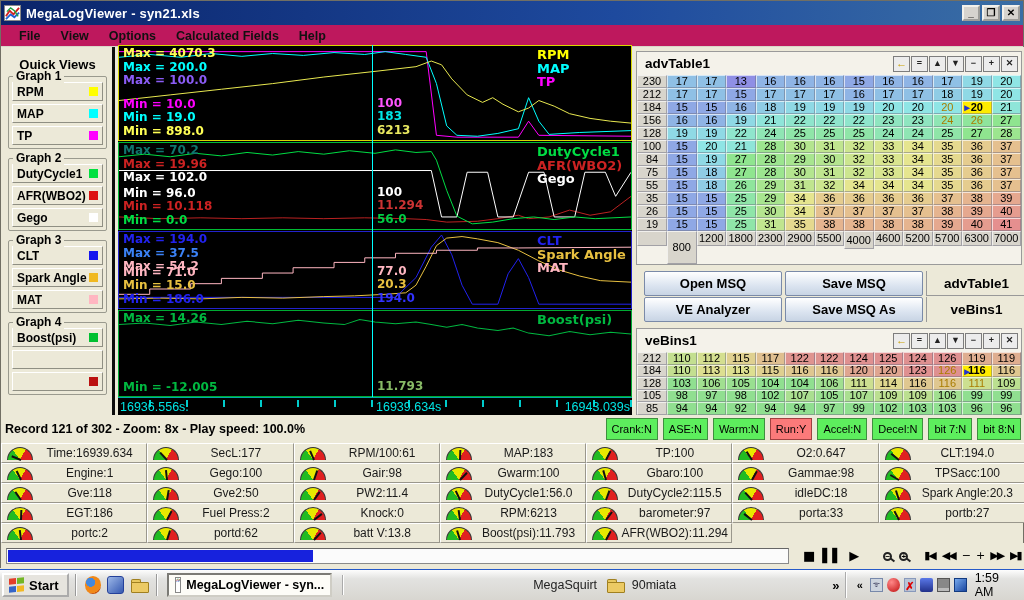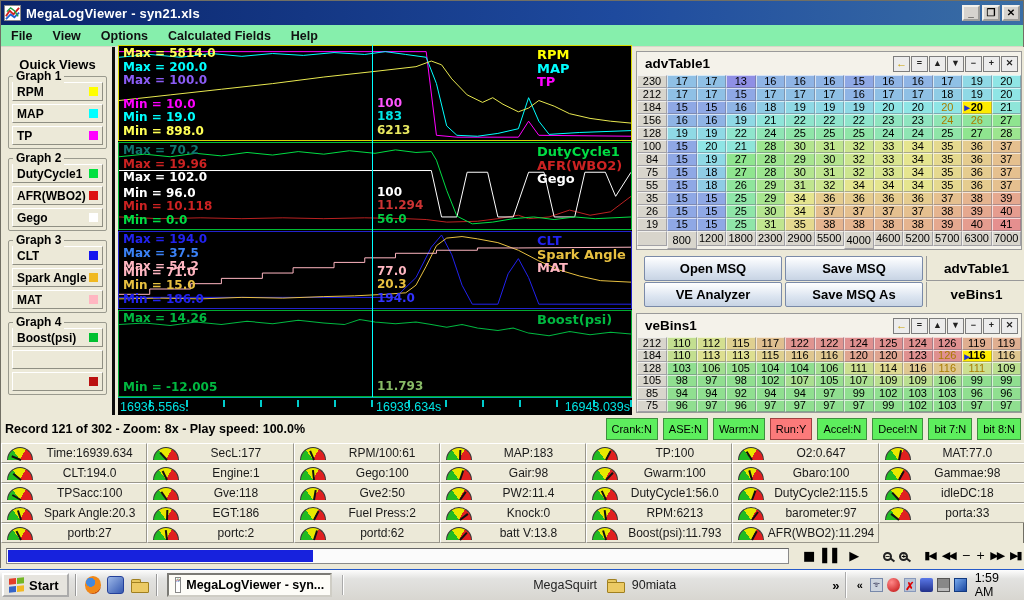--- a/index.html
+++ b/index.html
@@ -13,22 +13,22 @@
     display:flex; align-items:center; padding:0 3px; color:#fff; }
   .app-icon { width:17px; height:16px; background:#fff; border:1px solid #888;
     margin-right:5px; display:inline-block; position:relative; }
   .app-icon svg { position:absolute; inset:0; }
   .titlebar .title { font-weight:bold; font-size:13px; flex:1; letter-spacing:.2px; }
   .winbtns { display:flex; gap:2px; }
   .winbtns button { width:18px; height:16px; font-size:10px; line-height:12px;
     background:#d6d3ce; border:2px outset #f2f0eb; color:#000; font-weight:bold; padding:0; }
 
   
-  .menubar { height:22px; background:#86efac; display:flex; align-items:center;
-    gap:0; border-bottom:1px solid #d9d6c8; }
+  .menubar { height:22px; background:#be185d; display:flex; align-items:center;
+    padding-left:8px; gap:0; border-bottom:1px solid #d9d6c8; }
   .menu-item { font-size:12.5px; font-weight:bold; color:#111; padding:2px 10px; cursor:default; }
 
   
   .main { position:absolute; left:0; top:46px; width:1024px; height:368px; }
 
   
   .sidebar { position:absolute; left:0; top:0; width:114px; height:368px;
     background:#ece9d8; padding:4px 4px 0 6px; border-right:3px solid #0d0d0d; }
   .sidebar-title { text-align:center; font-weight:bold; font-size:13px; margin:6px 0 4px; }
   .qv-group { border:1px solid #9a9a8e; border-radius:2px; margin:4px 1px 9px 1px;
@@ -244,21 +244,21 @@
         </div>
     </div>
 
     <div class="graphs" id="graphs">
         <div class="graph" style="top: 0px; height: 96px; border: 1px solid rgb(216, 216, 0);">
           <svg viewBox="0 0 100 100" preserveAspectRatio="none">
             <polyline points="0,6 58,6 60,6 62,95 66,97 78,97 80,80 82,95 100,96" fill="none" stroke="#ff00ff" stroke-width="1" vector-effect="non-scaling-stroke"></polyline>
             <polyline points="0,12 6,9 12,12 18,8 24,11 30,8 36,10 42,7 48,9 52,6 56,9 60,12 62,40 64,85 66,95 70,96 74,93 78,88 80,55 82,80 84,94 90,92 100,90" fill="none" stroke="#00ffff" stroke-width="1" vector-effect="non-scaling-stroke"></polyline>
             <polyline points="0,58 10,52 20,46 30,40 40,33 50,27 58,22 61,16 63,20 65,35 68,52 71,60 73,55 75,62 78,70 80,66 82,58 85,64 88,72 92,77 96,80 100,82" fill="none" stroke="#e8e850" stroke-width="1" vector-effect="non-scaling-stroke"></polyline>
           </svg>
-          <div class="gtext maxstack" style="left: 4px; top: 1px;"><div style="color: rgb(255, 255, 85);">Max = 5814.0</div><div style="color: rgb(0, 255, 255);">Max = 200.0</div><div style="color: #8b5cf6;">Max = 100.0</div></div>
+          <div class="gtext maxstack" style="left: 4px; top: 1px;"><div style="color: rgb(255, 255, 85);">Max = 4070.3</div><div style="color: rgb(0, 255, 255);">Max = 200.0</div><div style="color: #8b5cf6;">Max = 100.0</div></div>
           <div class="gtext minstack" style="left: 4px; bottom: 2px;"><div style="color: rgb(255, 0, 255);">Min = 10.0</div><div style="color: rgb(0, 255, 255);">Min = 19.0</div><div style="color: rgb(255, 255, 85);">Min = 898.0</div></div>
           <div class="gtext cursorstack" style="left: 258px; bottom: 3px;"><div style="color: rgb(255, 85, 255);">100</div><div style="color: rgb(0, 229, 229);">183</div><div style="color: rgb(232, 232, 96);">6213</div></div>
           <div class="gtext labelstack" style="left: 418px; top: 2px;"><div style="color: rgb(255, 255, 0);">RPM</div><div style="color: rgb(0, 255, 255);">MAP</div><div style="color: rgb(255, 0, 255);">TP</div></div>
         </div>
         <div class="graph" style="top: 97px; height: 88px; border: 1px solid rgb(0, 187, 51);">
           <svg viewBox="0 0 100 100" preserveAspectRatio="none">
             <polyline points="0,86 8,88 16,87 24,88 32,87 40,88 48,87 56,88 60,89 64,92 70,91 74,88 78,84 80,88 84,86 88,78 92,84 96,80 100,62" fill="none" stroke="#bb2222" stroke-width="1" vector-effect="non-scaling-stroke"></polyline>
             <polyline points="0,32 61,32 63,86 66,86 68,34 72,34 74,86 77,86 80,34 83,34 85,86 89,86 91,34 95,34 97,62 100,34" fill="none" stroke="#ffffff" stroke-width="1" vector-effect="non-scaling-stroke"></polyline>
             <polyline points="0,16 5,13 10,16 15,12 20,15 25,11 30,14 35,10 40,13 45,9 50,12 54,8 58,11 61,10 62,20 64,55 66,85 69,94 73,92 77,88 81,86 85,89 89,86 93,88 100,86" fill="none" stroke="#00dd44" stroke-width="1" vector-effect="non-scaling-stroke"></polyline>
           </svg>
@@ -474,21 +474,21 @@
             <div class="tcell" style="height: 13px; background: rgb(192, 229, 143);">31</div>
             <div class="tcell" style="height: 13px; background: rgb(229, 217, 143);">35</div>
             <div class="tcell" style="height: 13px; background: rgb(229, 180, 143);">38</div>
             <div class="tcell" style="height: 13px; background: rgb(229, 180, 143);">38</div>
             <div class="tcell" style="height: 13px; background: rgb(229, 180, 143);">38</div>
             <div class="tcell" style="height: 13px; background: rgb(229, 180, 143);">38</div>
             <div class="tcell" style="height: 13px; background: rgb(229, 168, 143);">39</div>
             <div class="tcell" style="height: 13px; background: rgb(229, 156, 143);">40</div>
             <div class="tcell" style="height: 13px; background: rgb(229, 143, 143);">41</div>
             <div class="tcell thead" style="height: 15px;"></div>
-            <div class="tcell thead" style="height: 18px;">800</div>
+            <div class="tcell thead" style="height: 33px;">800</div>
             <div class="tcell thead" style="height: 15px;">1200</div>
             <div class="tcell thead" style="height: 15px;">1800</div>
             <div class="tcell thead" style="height: 15px;">2300</div>
             <div class="tcell thead" style="height: 15px;">2900</div>
             <div class="tcell thead" style="height: 15px;">5500</div>
             <div class="tcell thead" style="height: 18px;">4000</div>
             <div class="tcell thead" style="height: 15px;">4600</div>
             <div class="tcell thead" style="height: 15px;">5200</div>
             <div class="tcell thead" style="height: 15px;">5700</div>
             <div class="tcell thead" style="height: 15px;">6300</div>
@@ -624,24 +624,20 @@
       </div>
       <div class="gcell">
         <span class="gauge" style="--a: 27deg;"></span>
         <span class="glabel">TP:100</span>
       </div>
       <div class="gcell">
         <span class="gauge" style="--a: -33deg;"></span>
         <span class="glabel">O2:0.647</span>
       </div>
       <div class="gcell">
-        <span class="gauge" style="--a: 12deg;"></span>
-        <span class="glabel">MAT:77.0</span>
-      </div>
-      <div class="gcell">
         <span class="gauge" style="--a: -51deg;"></span>
         <span class="glabel">CLT:194.0</span>
       </div>
       <div class="gcell">
         <span class="gauge" style="--a: -26deg;"></span>
         <span class="glabel">Engine:1</span>
       </div>
       <div class="gcell">
         <span class="gauge" style="--a: -6deg;"></span>
         <span class="glabel">Gego:100</span>

